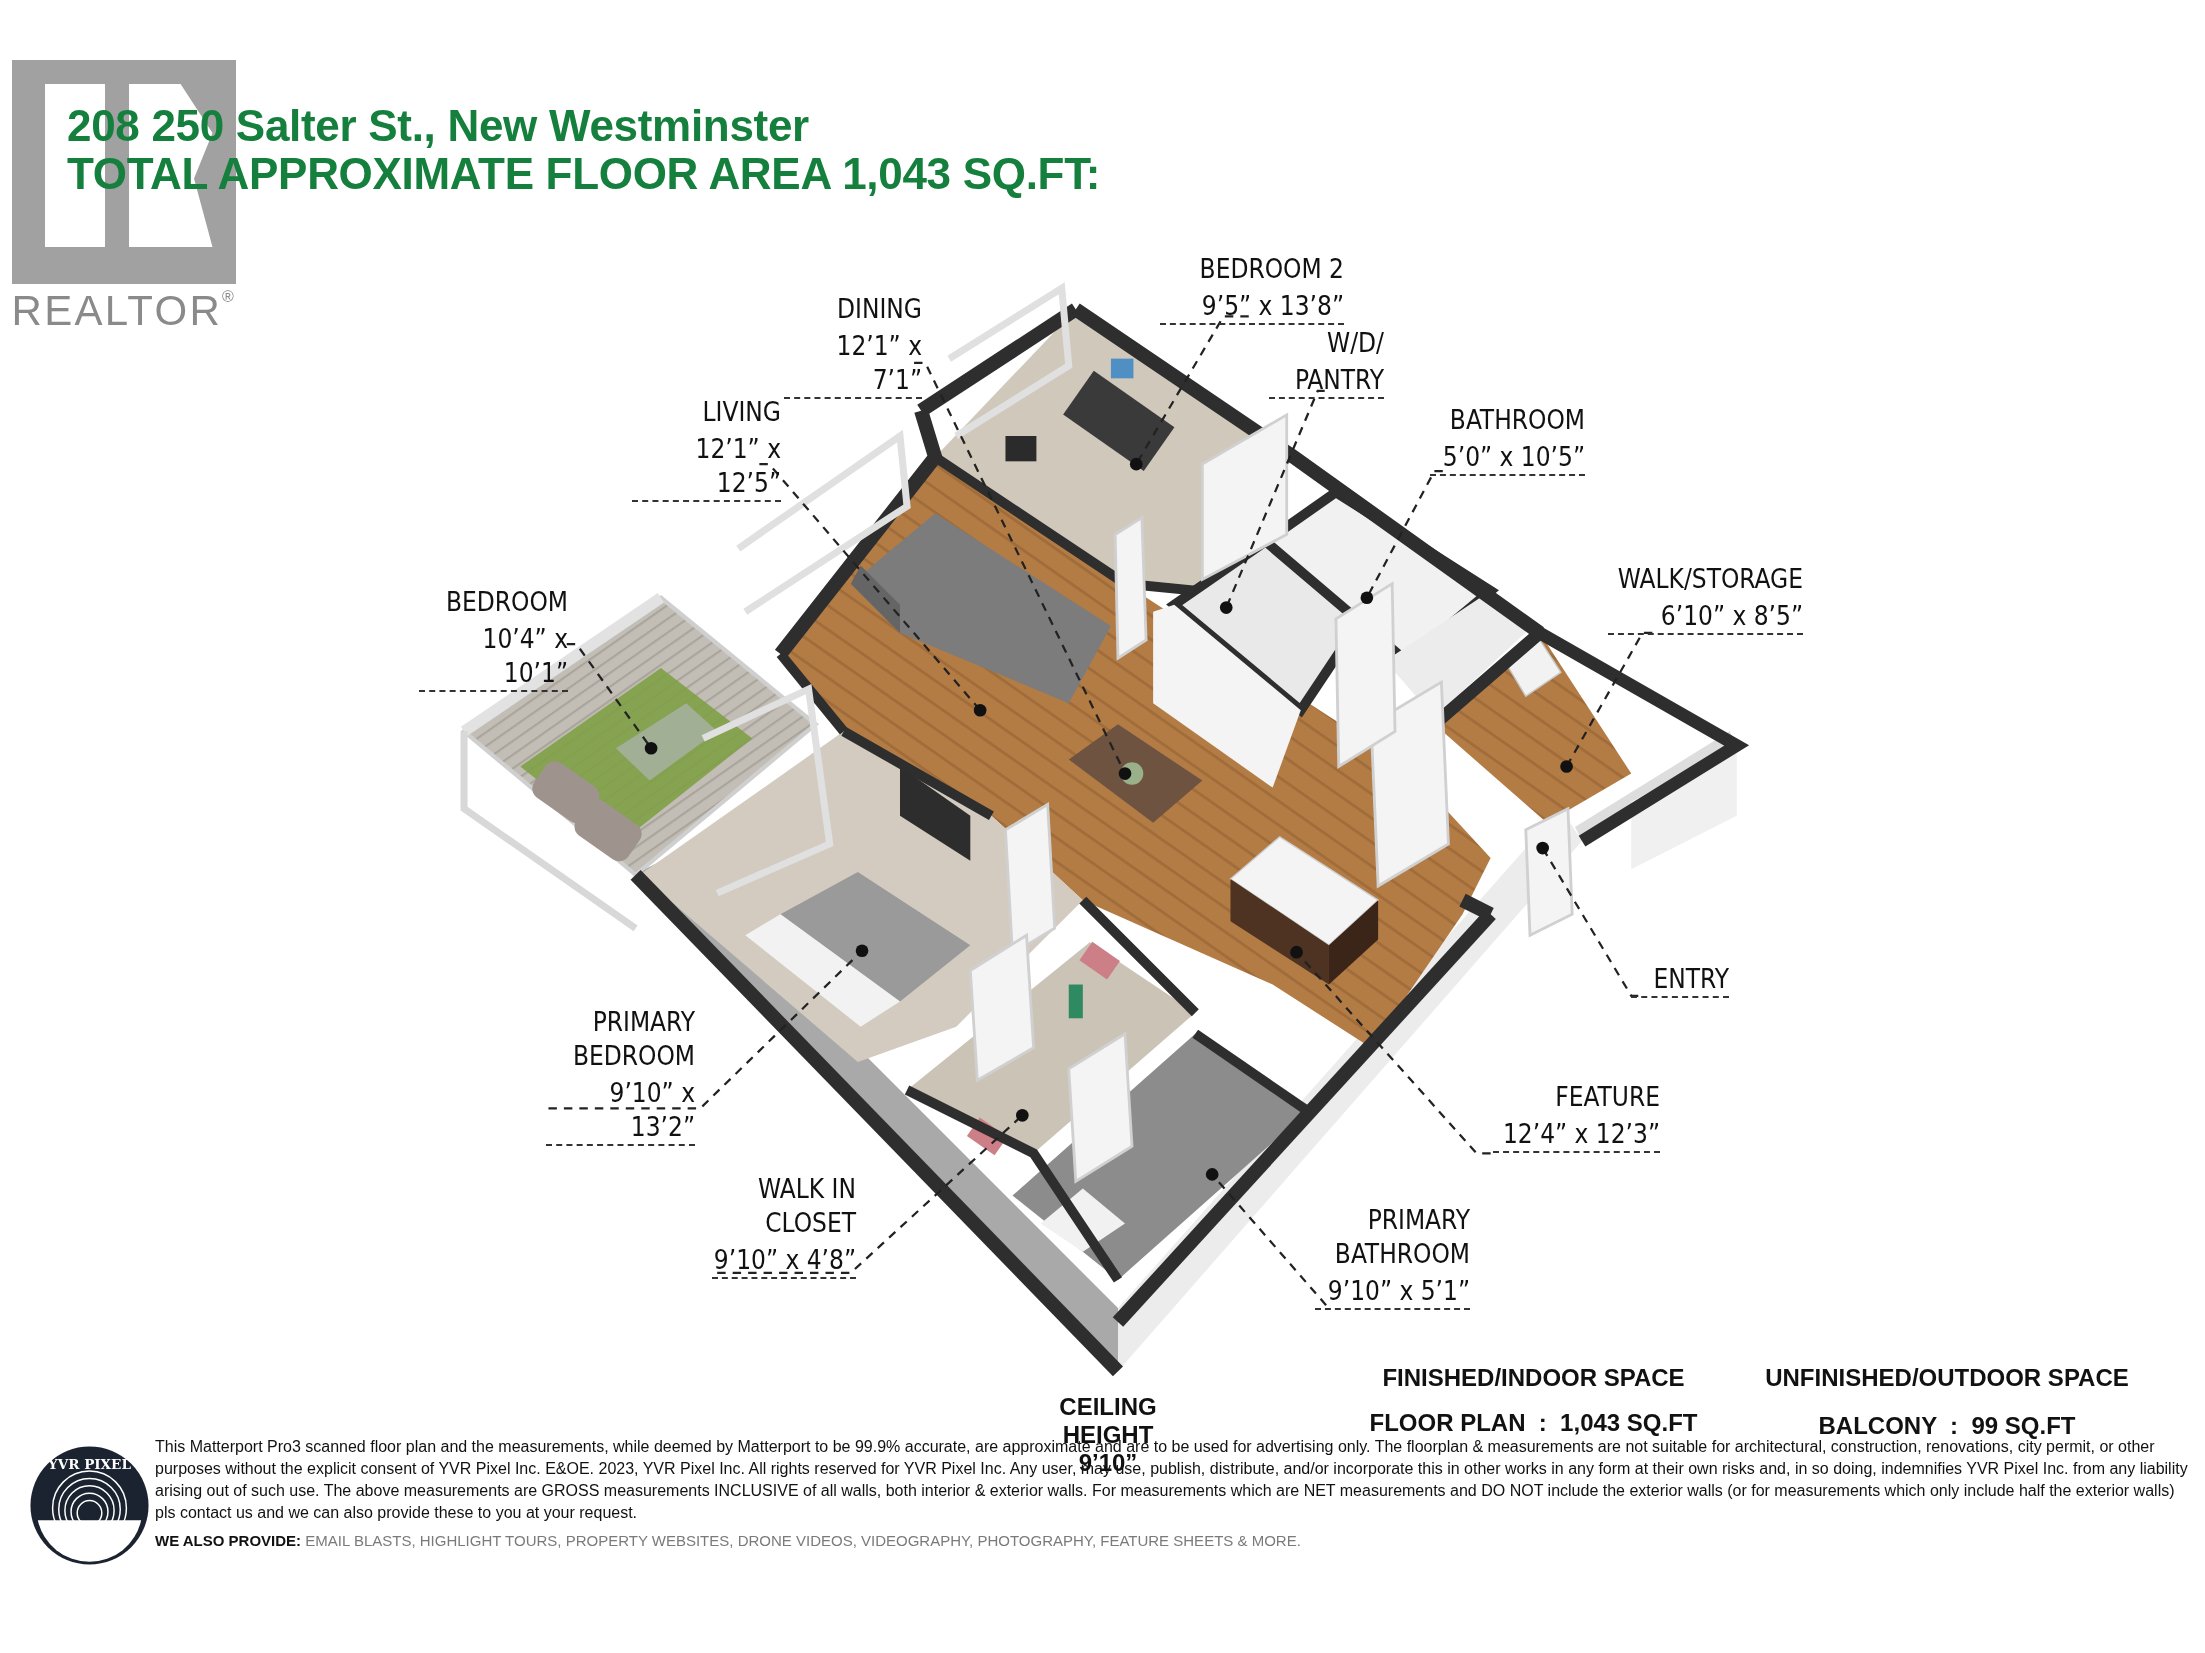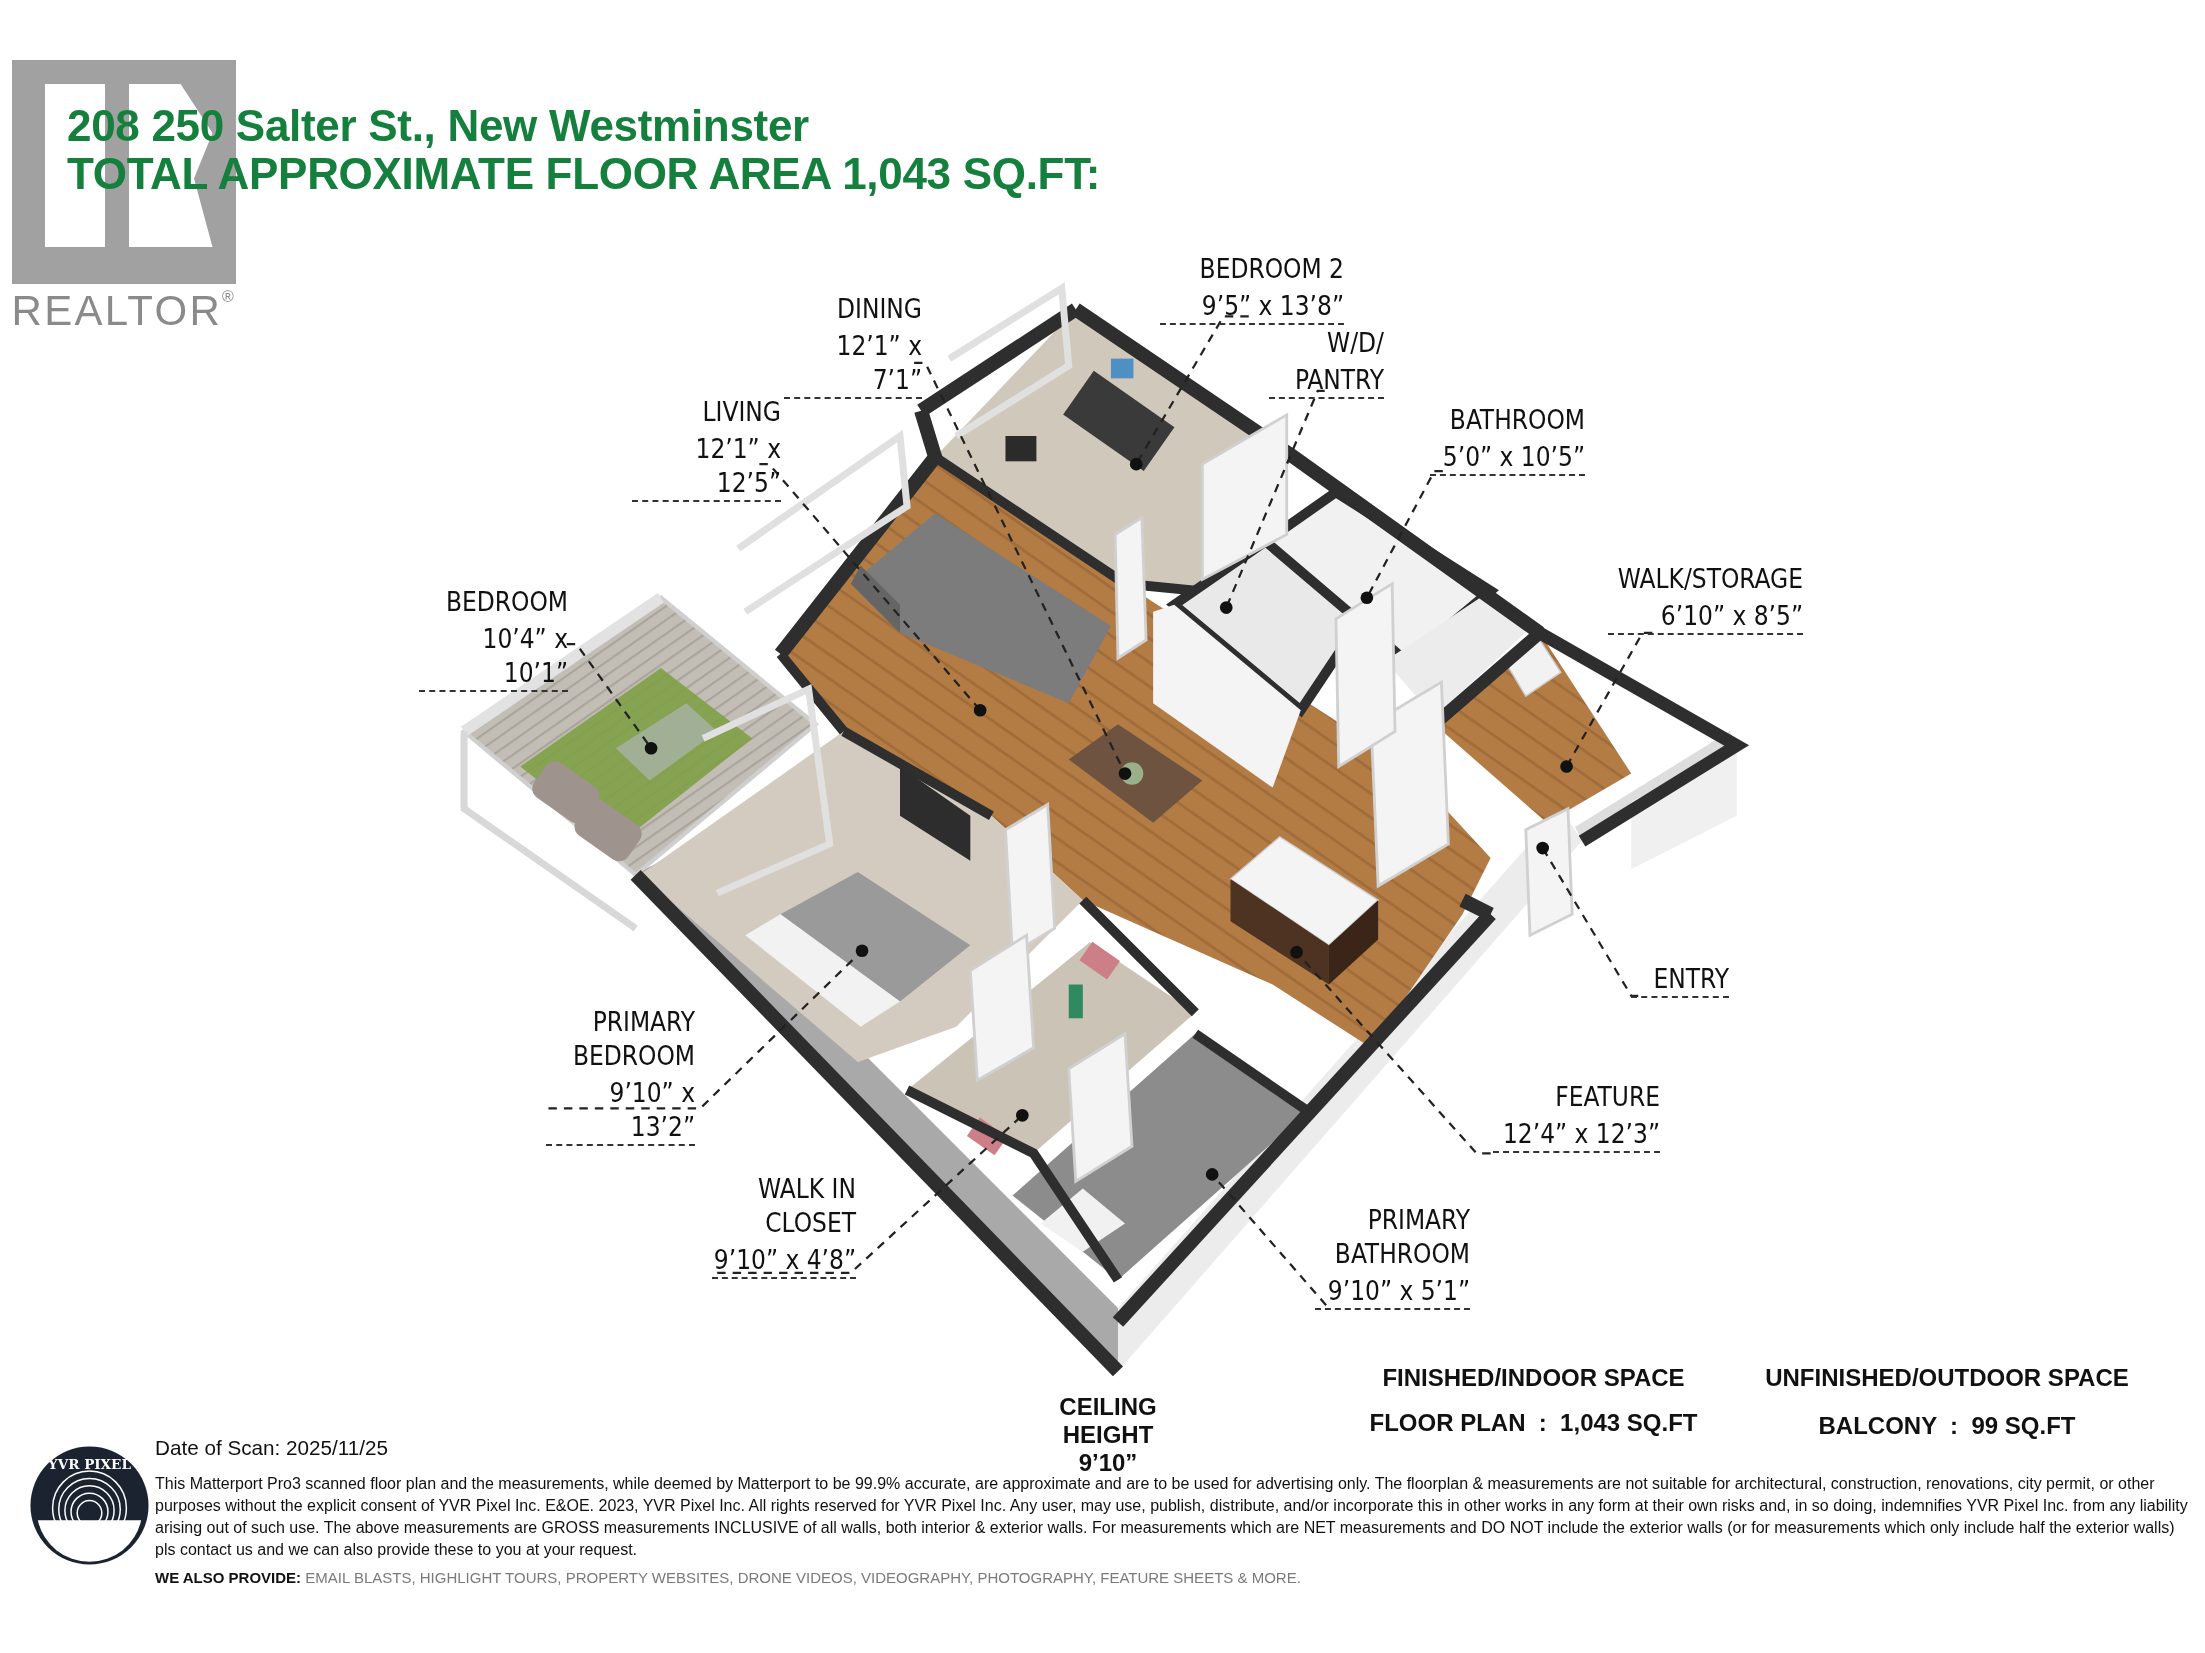--- a/index.html
+++ b/index.html
@@ -267,20 +267,19 @@
     <circle cx="50" cy="52" r="30"></circle>
     <circle cx="50" cy="53" r="25"></circle>
     <circle cx="50" cy="54" r="20"></circle>
     <circle cx="50" cy="55" r="15"></circle>
     <circle cx="50" cy="56" r="10"></circle>
   </g>
   <text x="50" y="20" text-anchor="middle" font-family="DejaVu Serif, serif" font-size="11" font-weight="bold" fill="#ffffff">YVR PIXEL</text>
 </svg>
 
 <div class="footer">
-  <div class="scan-date">Date of Scan: 2025/11/25</div>
   <div class="disclaimer">This Matterport Pro3 scanned floor plan and the measurements, while deemed by Matterport to be 99.9% accurate, are approximate and are to be used for advertising only. The floorplan &amp; measurements are not suitable for architectural, construction, renovations, city permit, or other purposes without the explicit consent of YVR Pixel Inc. E&amp;OE. 2023, YVR Pixel Inc. All rights reserved for YVR Pixel Inc. Any user, may use, publish, distribute, and/or incorporate this in other works in any form at their own risks and, in so doing, indemnifies YVR Pixel Inc. from any liability arising out of such use. The above measurements are GROSS measurements INCLUSIVE of all walls, both interior &amp; exterior walls. For measurements which are NET measurements and DO NOT include the exterior walls (or for measurements which only include half the exterior walls) pls contact us and we can also provide these to you at your request.</div>
   <div class="provide">
     <b>WE ALSO PROVIDE:</b>
     <span>EMAIL BLASTS, HIGHLIGHT TOURS, PROPERTY WEBSITES, DRONE VIDEOS, VIDEOGRAPHY, PHOTOGRAPHY, FEATURE SHEETS &amp; MORE.</span>
   </div>
 </div>
 
 
 </body></html>

